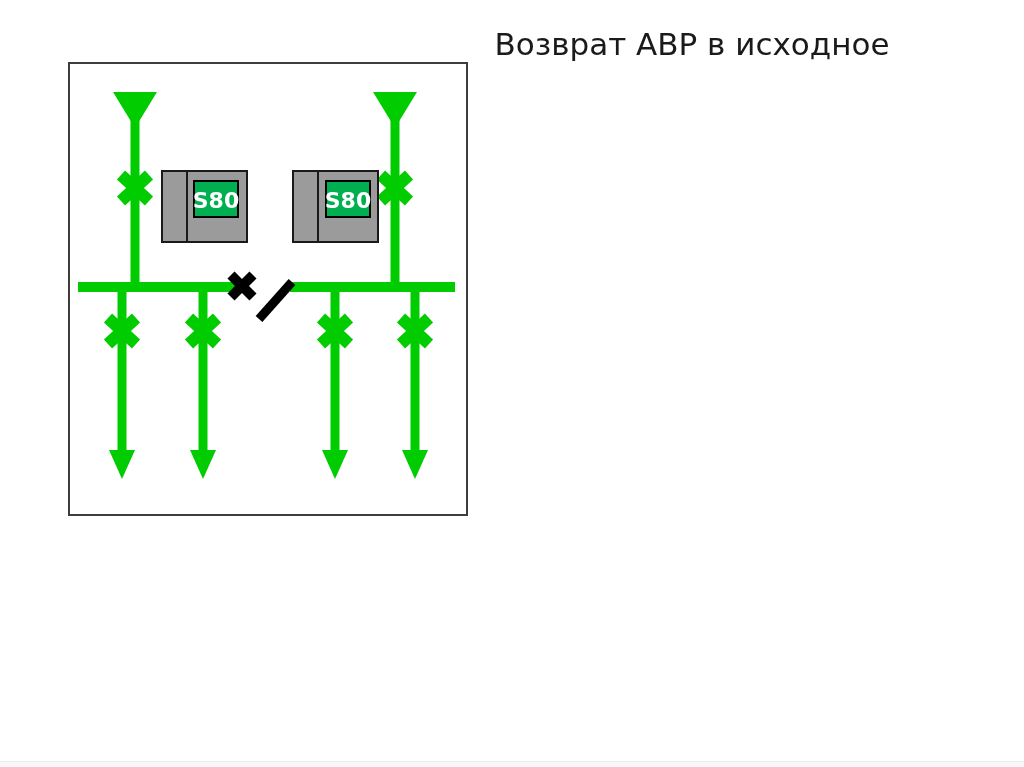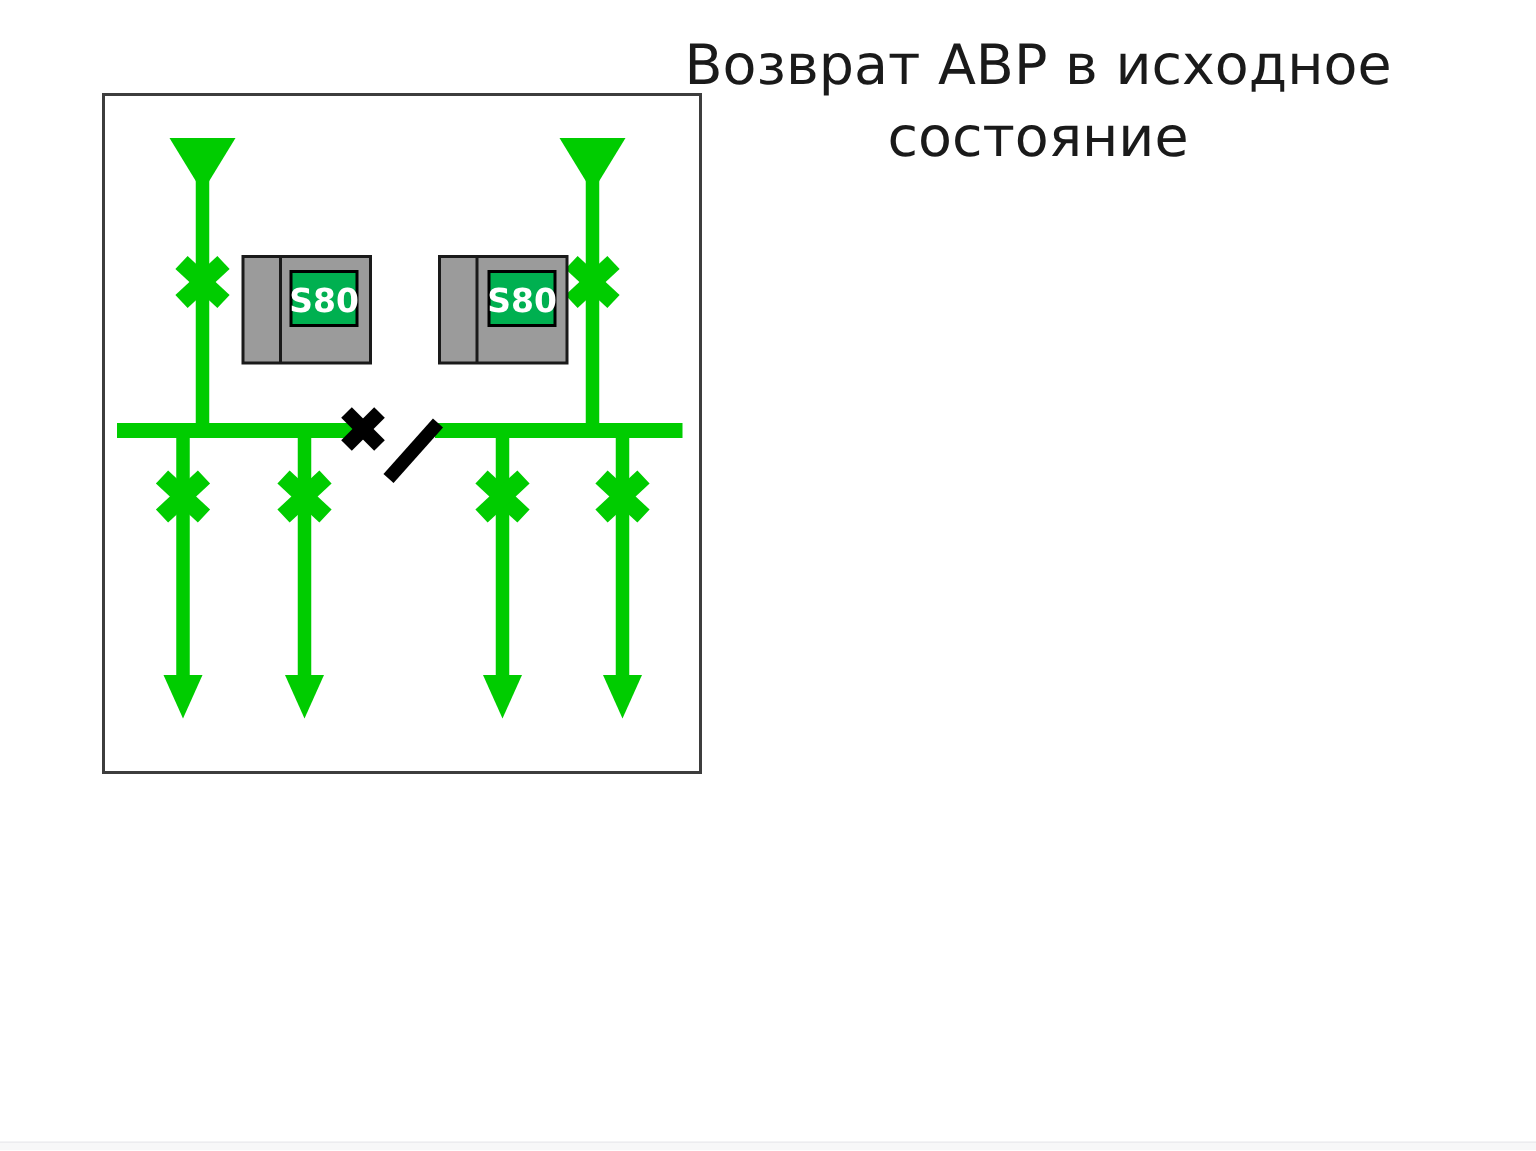--- a/index.html
+++ b/index.html
@@ -10,21 +10,21 @@
     background: #ffffff;
     overflow: hidden;
     font-family: "DejaVu Sans", "Liberation Sans", sans-serif;
   }
   .title {
     position: absolute;
     left: 452px;
     top: 20px;
     width: 480px;
     text-align: center;
-    font-size: 37px;
+    font-size: 31px;
     line-height: 48px;
     font-weight: 400;
     color: #1a1a1a;
   }
   .scheme {
     position: absolute;
     left: 0;
     top: 0;
     width: 1024px;
     height: 767px;
@@ -45,21 +45,20 @@
     border-top: 1px solid #ececef;
   }
 </style>
 </head>
 <body>
 
 <div class="slide">
 
   <div class="title">
     <div>Возврат АВР в исходное</div>
-    <div>состояние</div>
   </div>
 
   <svg class="scheme" viewBox="0 0 1024 767" xmlns="http://www.w3.org/2000/svg">
 
     <defs>
       <g id="x-switch">
         <line x1="-14" y1="-13" x2="14" y2="13" stroke-width="12"></line>
         <line x1="14" y1="-13" x2="-14" y2="13" stroke-width="12"></line>
       </g>
     </defs>

